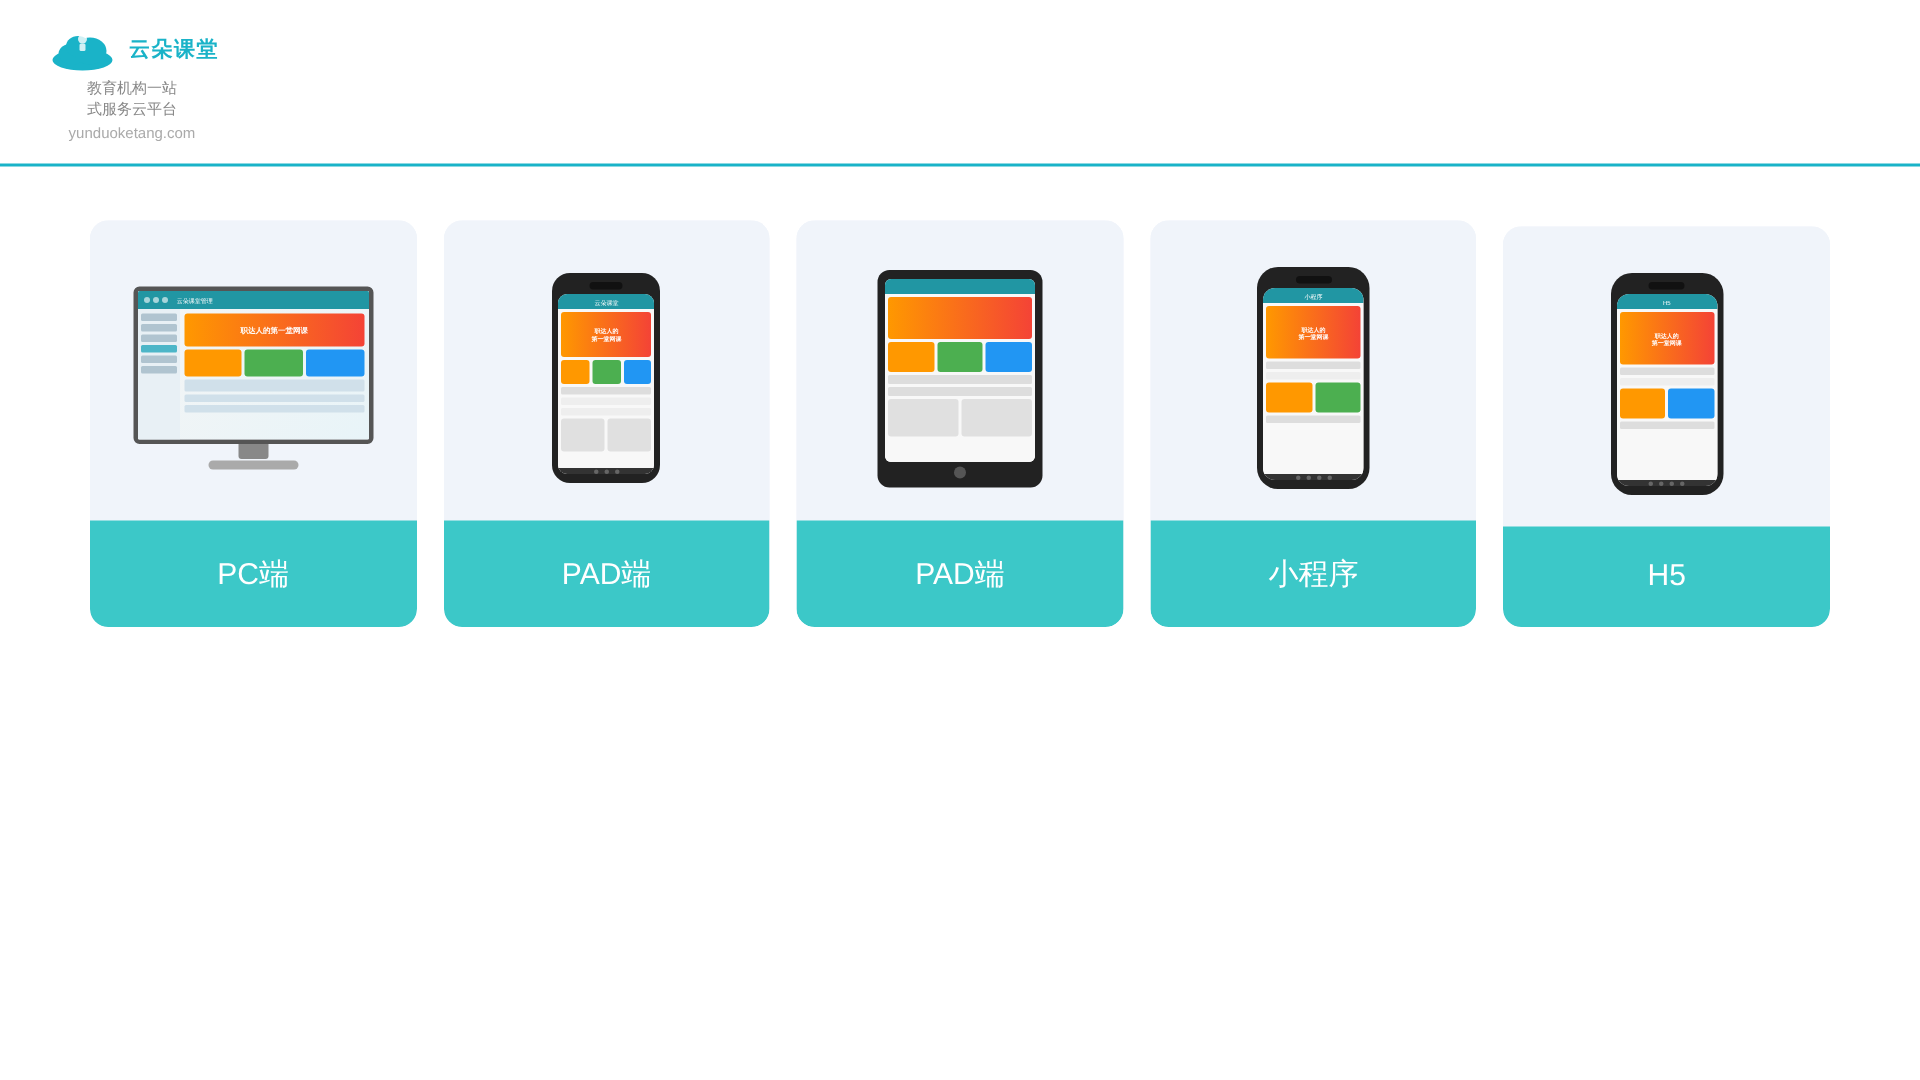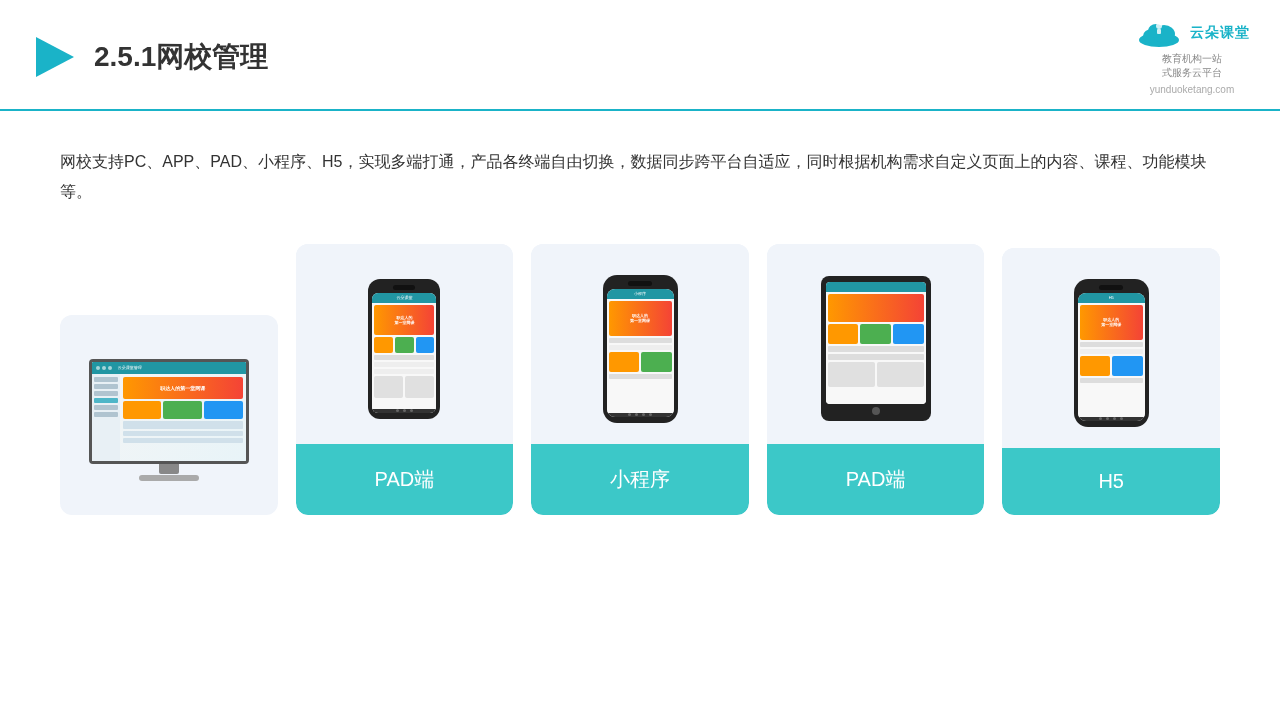--- a/index.html
+++ b/index.html
@@ -358,48 +358,40 @@
       height: 8px;
       border-radius: 50%;
       background: #555;
       margin-top: 3px;
     }
   </style>
 </head>
 <body>
 
 <div class="header">
-  <div class="header-left">
-
-    <svg class="play-icon" viewBox="0 0 48 48">
-      <polygon points="6,4 6,44 44,24" fill="#1ab3c8"></polygon>
-    </svg>
-    <span class="page-title">2.5.1网校管理</span>
-  </div>
   <div class="logo-area">
     <div class="logo-cloud">
 
       <svg width="50" height="30" viewBox="0 0 50 30">
         <ellipse cx="25" cy="22" rx="20" ry="7" fill="#1ab3c8"></ellipse>
         <ellipse cx="18" cy="18" rx="9" ry="7" fill="#1ab3c8"></ellipse>
         <ellipse cx="30" cy="16" rx="11" ry="9" fill="#1ab3c8"></ellipse>
         <ellipse cx="22" cy="13" rx="8" ry="7" fill="#1ab3c8"></ellipse>
 
         <circle cx="25" cy="8" r="3" fill="#fff" opacity="0.8"></circle>
         <rect x="23" y="11" width="4" height="5" rx="1" fill="#fff" opacity="0.8"></rect>
       </svg>
       <span class="logo-text">云朵课堂</span>
     </div>
     <span class="logo-sub">教育机构一站<br>式服务云平台</span>
     <span style="font-size:10px;color:#aaa;">yunduoketang.com</span>
   </div>
 </div>
 
 <div class="main">
-  <p class="description">网校支持PC、APP、PAD、小程序、H5，实现多端打通，产品各终端自由切换，数据同步跨平台自适应，同时根据机构需求自定义页面上的内容、课程、功能模块等。</p>
 
   <div class="cards-row">
 
     <div class="card">
       <div class="card-image-area">
         <div class="desktop-mockup">
           <div class="desktop-screen">
             <div class="desktop-screen-inner">
               <div class="ds-topbar">
                 <div class="ds-dot"></div>
@@ -429,20 +421,21 @@
                   <div class="ds-row" style="height:5px;"></div>
                   <div class="ds-row" style="height:5px;"></div>
                 </div>
               </div>
             </div>
           </div>
           <div class="desktop-stand"></div>
           <div class="desktop-base"></div>
         </div>
       </div>
+      <div class="card-label">PC端</div>
     </div>
 
     <div class="card">
       <div class="card-image-area">
         <div class="phone-mockup">
           <div class="phone-body">
             <div class="phone-notch"></div>
             <div class="phone-screen">
               <div class="ph-topbar">
                   <span class="ph-topbar-text">云朵课堂</span>
@@ -467,54 +460,20 @@
               <div class="ph-bottom-bar">
                 <div class="ph-bb-dot"></div>
                   <div class="ph-bb-dot"></div>
                   <div class="ph-bb-dot"></div>
               </div>
             </div>
           </div>
         </div>
       </div>
       <div class="card-label">PAD端</div>
-    </div>
-
-    <div class="card">
-      <div class="card-image-area">
-        <div class="phone-mockup">
-          <div class="phone-body" style="width:75px;height:148px;border-radius:14px;">
-            <div class="phone-notch" style="width:24px;"></div>
-            <div class="phone-screen" style="border-radius:8px;">
-              <div class="ph-topbar">
-                  <span class="ph-topbar-text">小程序</span>
-                </div>
-              <div class="ph-content">
-                <div class="ph-banner" style="height:35px;">
-                  <span class="ph-banner-text">职达人的<br>第一堂网课</span>
-                </div>
-                <div class="ph-row"></div>
-                <div class="ph-row" style="background:#eee;"></div>
-                <div class="ph-cards">
-                  <div class="ph-card-s" style="background:#ff9800;height:20px;"></div>
-                  <div class="ph-card-s" style="background:#4caf50;height:20px;"></div>
-                </div>
-                <div class="ph-row" style="background:#ddd;"></div>
-              </div>
-              <div class="ph-bottom-bar">
-                <div class="ph-bb-dot"></div>
-                  <div class="ph-bb-dot"></div>
-                  <div class="ph-bb-dot"></div>
-                  <div class="ph-bb-dot"></div>
-              </div>
-            </div>
-          </div>
-        </div>
-      </div>
-      <div class="card-label">小程序</div>
     </div>
 
     <div class="card">
       <div class="card-image-area">
         <div class="tablet-mockup">
           <div class="tablet-body">
             <div class="tablet-screen">
               <div class="tab-topbar"></div>
               <div class="tab-content">
                 <div class="tab-banner"></div>
@@ -538,20 +497,54 @@
       <div class="card-label">PAD端</div>
     </div>
 
     <div class="card">
       <div class="card-image-area">
         <div class="phone-mockup">
           <div class="phone-body" style="width:75px;height:148px;border-radius:14px;">
             <div class="phone-notch" style="width:24px;"></div>
             <div class="phone-screen" style="border-radius:8px;">
               <div class="ph-topbar">
+                  <span class="ph-topbar-text">小程序</span>
+                </div>
+              <div class="ph-content">
+                <div class="ph-banner" style="height:35px;">
+                  <span class="ph-banner-text">职达人的<br>第一堂网课</span>
+                </div>
+                <div class="ph-row"></div>
+                <div class="ph-row" style="background:#eee;"></div>
+                <div class="ph-cards">
+                  <div class="ph-card-s" style="background:#ff9800;height:20px;"></div>
+                  <div class="ph-card-s" style="background:#4caf50;height:20px;"></div>
+                </div>
+                <div class="ph-row" style="background:#ddd;"></div>
+              </div>
+              <div class="ph-bottom-bar">
+                <div class="ph-bb-dot"></div>
+                  <div class="ph-bb-dot"></div>
+                  <div class="ph-bb-dot"></div>
+                  <div class="ph-bb-dot"></div>
+              </div>
+            </div>
+          </div>
+        </div>
+      </div>
+      <div class="card-label">小程序</div>
+    </div>
+
+    <div class="card">
+      <div class="card-image-area">
+        <div class="phone-mockup">
+          <div class="phone-body" style="width:75px;height:148px;border-radius:14px;">
+            <div class="phone-notch" style="width:24px;"></div>
+            <div class="phone-screen" style="border-radius:8px;">
+              <div class="ph-topbar">
                   <span class="ph-topbar-text">H5</span>
                 </div>
               <div class="ph-content">
                 <div class="ph-banner" style="height:35px;">
                   <span class="ph-banner-text">职达人的<br>第一堂网课</span>
                 </div>
                 <div class="ph-row"></div>
                 <div class="ph-row" style="background:#eee;"></div>
                 <div class="ph-cards">
                   <div class="ph-card-s" style="background:#ff9800;height:20px;"></div>

